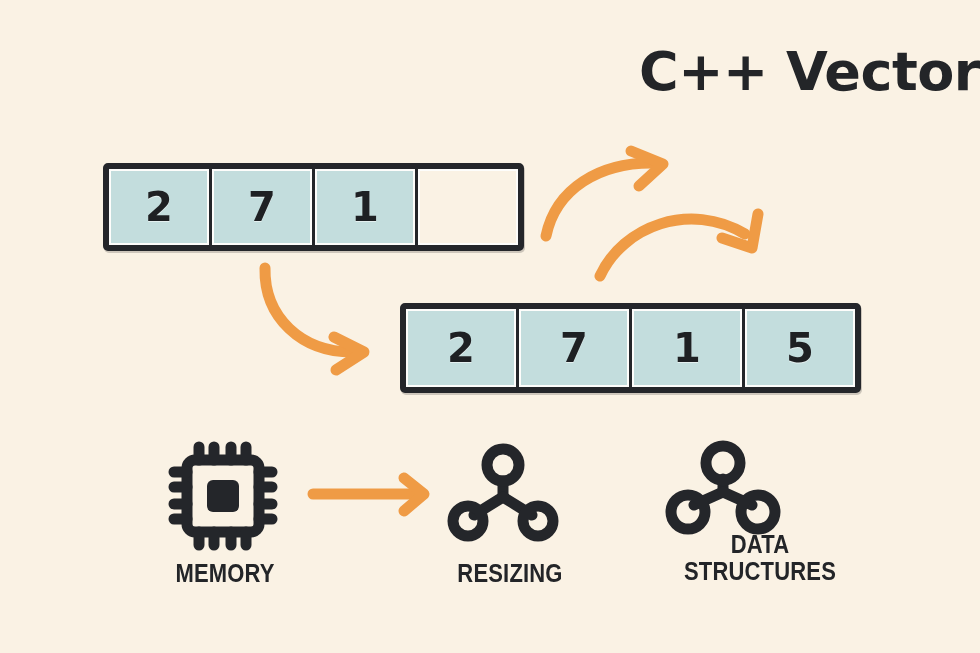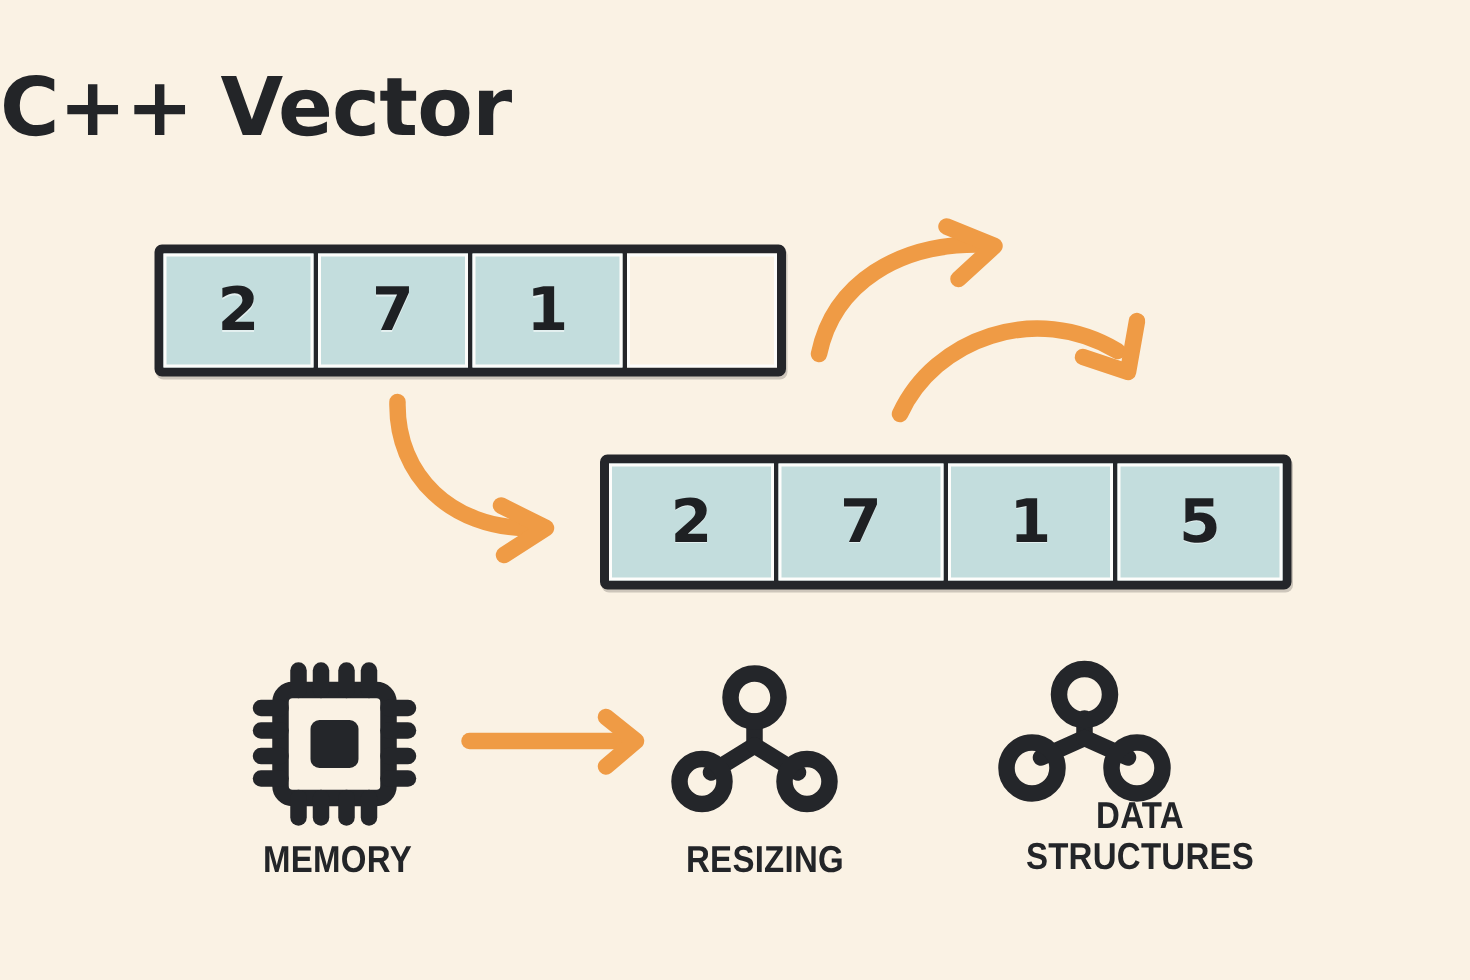--- a/index.html
+++ b/index.html
@@ -18,21 +18,21 @@
     background: #faf2e4;
     overflow: hidden;
   }
 
   
   #title {
     position: absolute;
     left: 0;
     top: 44px;
     width: 980px;
-    text-align: left;
+    text-align: right;
     font-size: 54px;
     font-weight: 700;
     letter-spacing: -0.5px;
     color: #232528;
     font-family: "DejaVu Sans", "Liberation Sans", sans-serif;
     line-height: 1.05;
     white-space: nowrap;
   }
 
   

